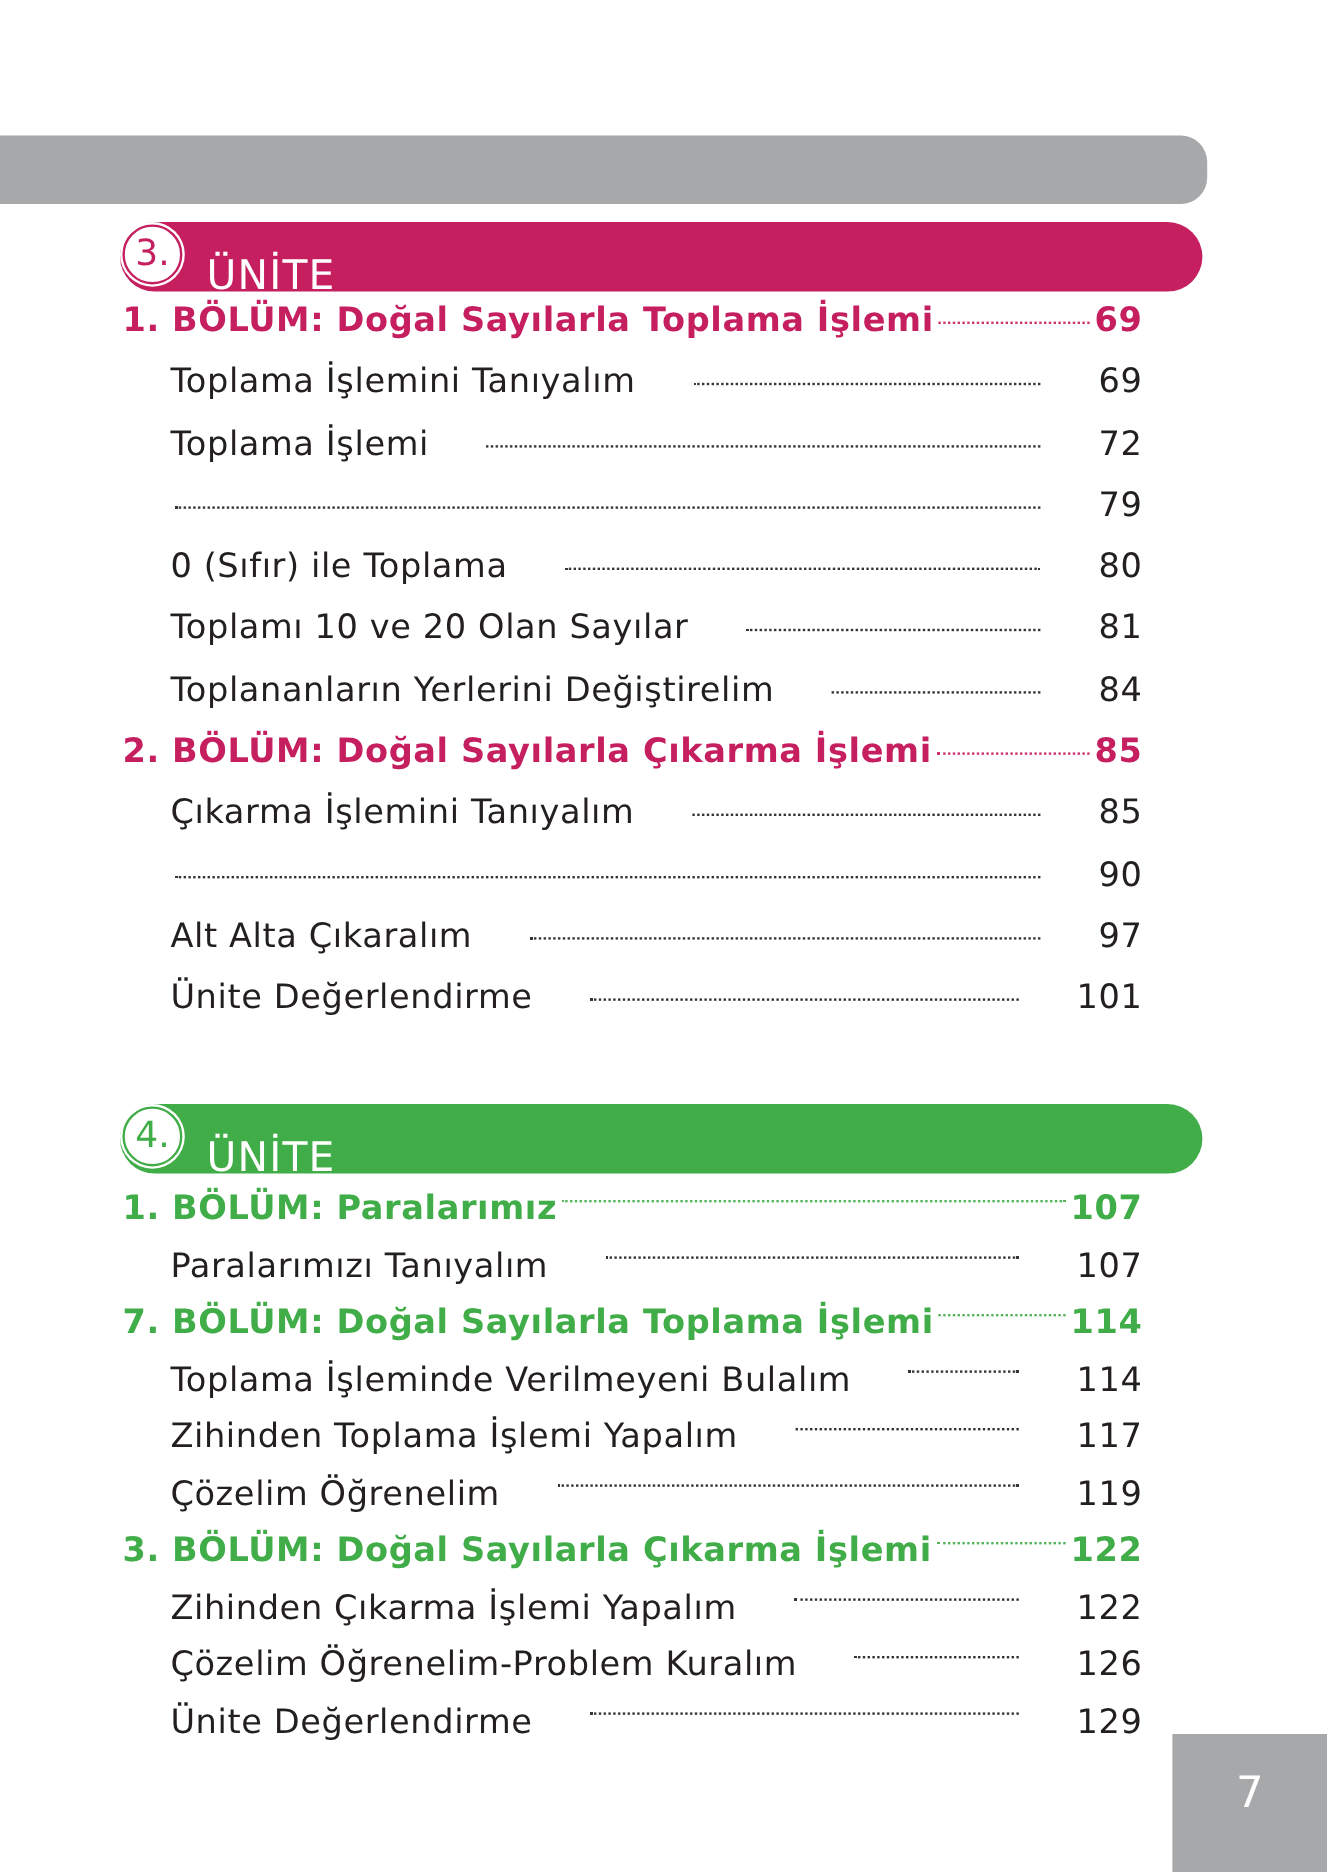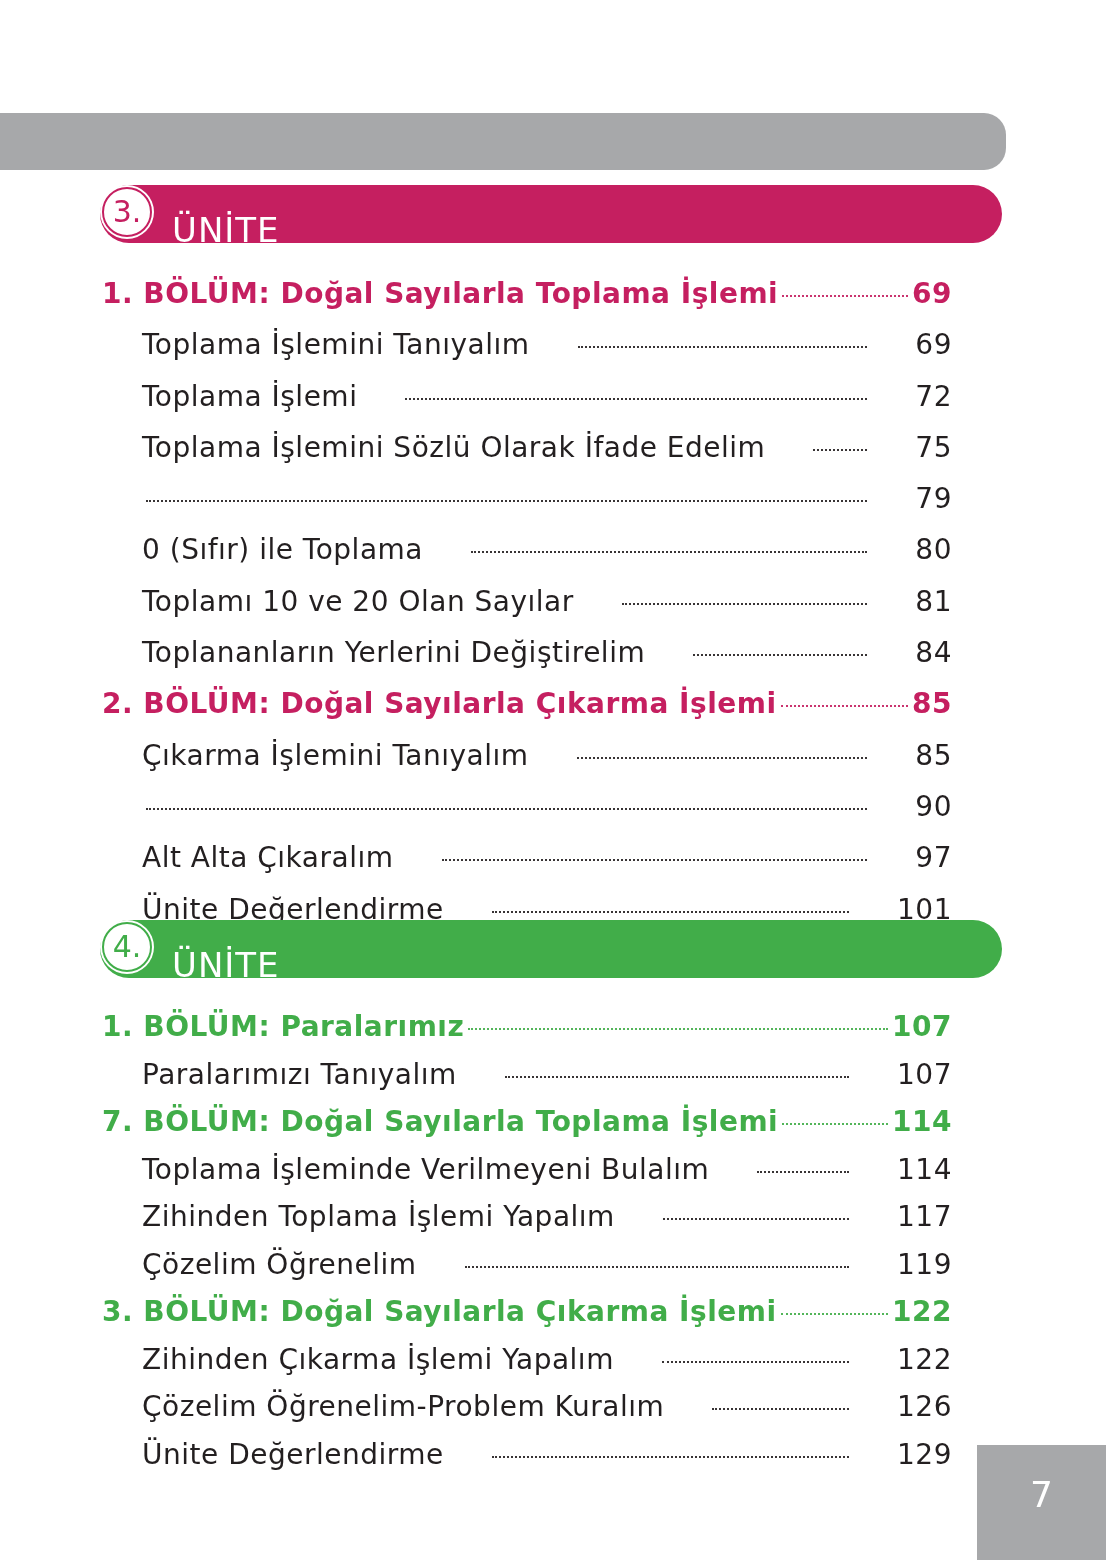--- a/index.html
+++ b/index.html
@@ -37,24 +37,24 @@
       display: flex; align-items: baseline; height: 51.3px; font-size: 28px; color: #231f20;
       letter-spacing: 0.5px;
     }
     .toc-row.chapter { font-weight: bold; }
     .toc-row.sub { padding-left: 40px; gap: 44px; }
     .toc-row .label { white-space: nowrap; }
     .toc-row .dots {
       flex: 1; margin: 0 4px; border-bottom: 2px dotted currentColor; transform: translateY(-6px);
       height: 0; opacity: 0.9;
     }
-    .toc-row .page { white-space: nowrap; margin-top: 27px; }
+    .toc-row .page { white-space: nowrap; }
     .toc.s3 { top: 250px; }
     .toc.s4 { top: 983px; }
-    .toc.s4 .toc-row { height: 47.5px; }
+    .toc.s4 .toc-row { height: 47.5px; align-items: center; }
     .pink { color: #c51f60; }
     .green { color: #41ad49; }
     .page-box {
       position: absolute; left: 977px; top: 1445px; width: 129px; height: 115px;
       background: #a7a8aa; color: #fff; font-size: 36px; text-align: center; line-height: 100px;
     }
   </style>
 </head>
 <body>
 
@@ -72,25 +72,20 @@
     </div>
     <div class="toc-row sub">
       <span class="label">Toplama İşlemini Tanıyalım</span>
       <span class="dots"></span>
       <span class="page">69</span>
     </div>
     <div class="toc-row sub">
       <span class="label">Toplama İşlemi</span>
       <span class="dots"></span>
       <span class="page">72</span>
-    </div>
-    <div class="toc-row sub">
-      <span class="label">Toplama İşlemini Sözlü Olarak İfade Edelim</span>
-      <span class="dots"></span>
-      <span class="page">75</span>
     </div>
     <div class="toc-row sub">
       <span class="dots"></span>
       <span class="page">79</span>
     </div>
     <div class="toc-row sub">
       <span class="label">0 (Sıfır) ile Toplama</span>
       <span class="dots"></span>
       <span class="page">80</span>
     </div>

